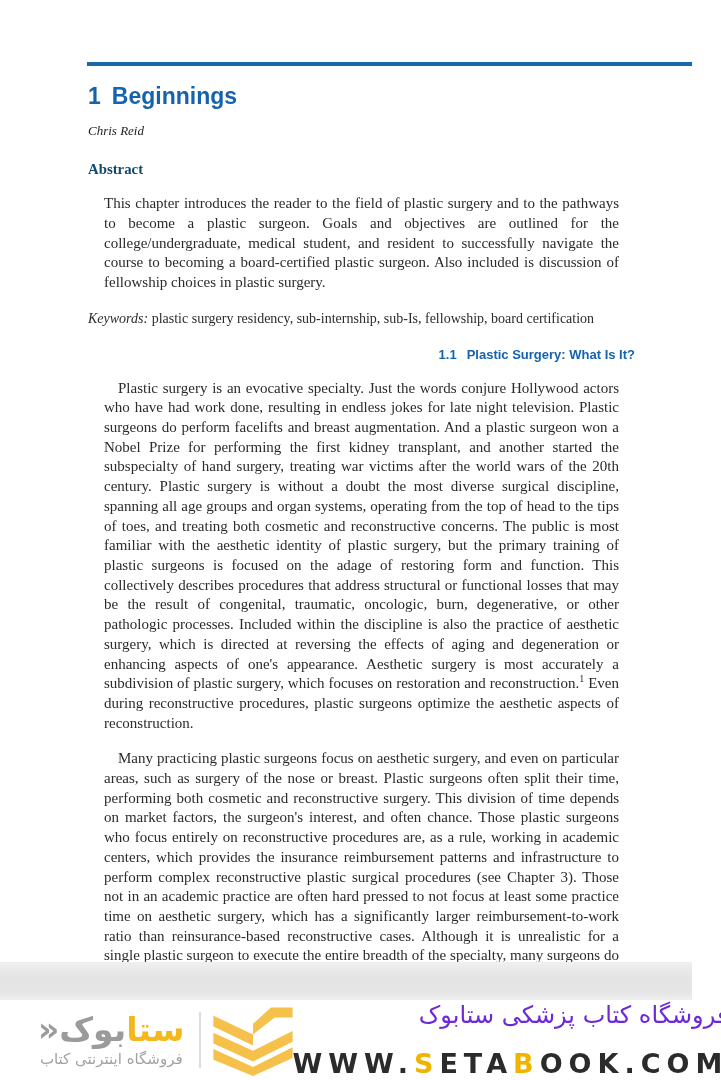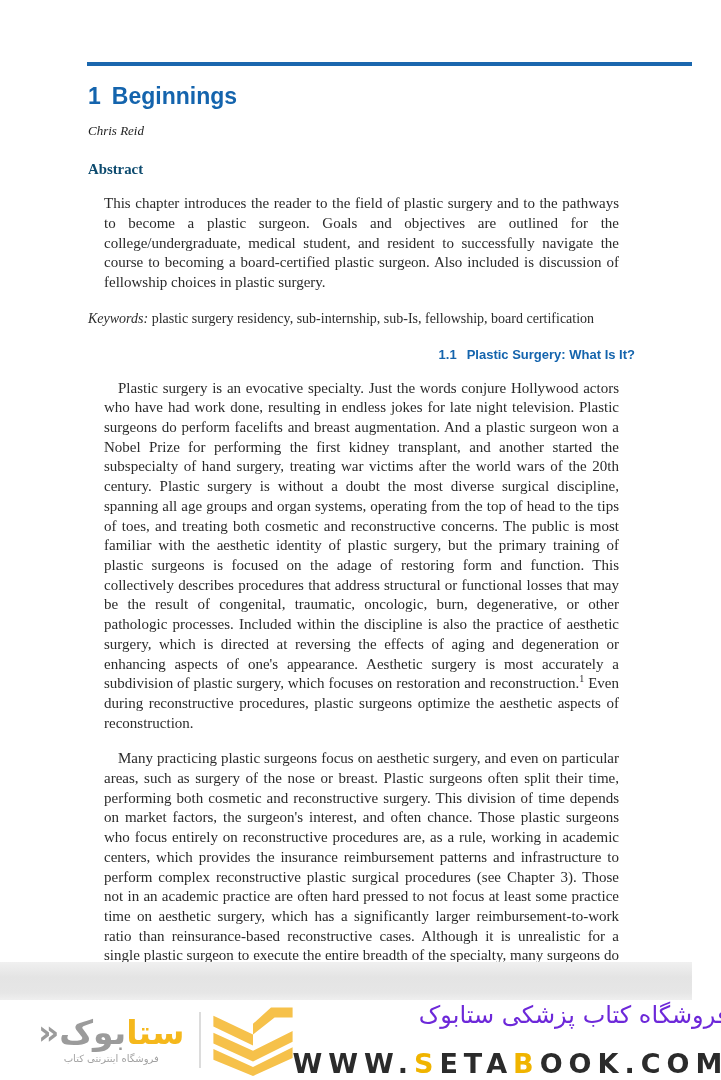--- a/index.html
+++ b/index.html
@@ -42,21 +42,21 @@
   .footer{position:absolute;left:0;right:0;bottom:0;height:80px;background:#fff;
     display:flex;align-items:center;justify-content:flex-start;
     padding:0 30px 0 38px;box-sizing:border-box;}
 
   .footer-left{display:flex;align-items:center;}
   .wordmark-block{text-align:center;margin-right:12px;}
   .wordmark{direction:rtl;font-family:"DejaVu Sans",sans-serif;font-weight:bold;
     font-size:33px;line-height:1;white-space:nowrap;}
   .wordmark .wm-yellow{color:#f5b81c;}
   .wordmark .wm-gray{color:#9b9b9b;}
-  .logo-subtitle{direction:rtl;font-family:"DejaVu Sans",sans-serif;font-size:10px;
+  .logo-subtitle{direction:rtl;font-family:"DejaVu Sans",sans-serif;font-size:15px;
     color:#a2a2a2;margin-top:4px;}
   .logo-divider{width:2px;height:56px;background:#dcdcdc;margin:0 12px 0 2px;}
   .chevron-svg{display:block;}
 
   .footer-right{text-align:right;}
   .tagline-fa{direction:rtl;font-family:"DejaVu Sans",sans-serif;font-size:24px;
     color:#6d28d9;line-height:1.2;margin-bottom:18px;}
   .site-url{font-family:"DejaVu Sans",sans-serif;font-weight:bold;font-size:27px;
     letter-spacing:6px;color:#2b2b2b;white-space:nowrap;}
   .site-url .accent{color:#f0b400;}

